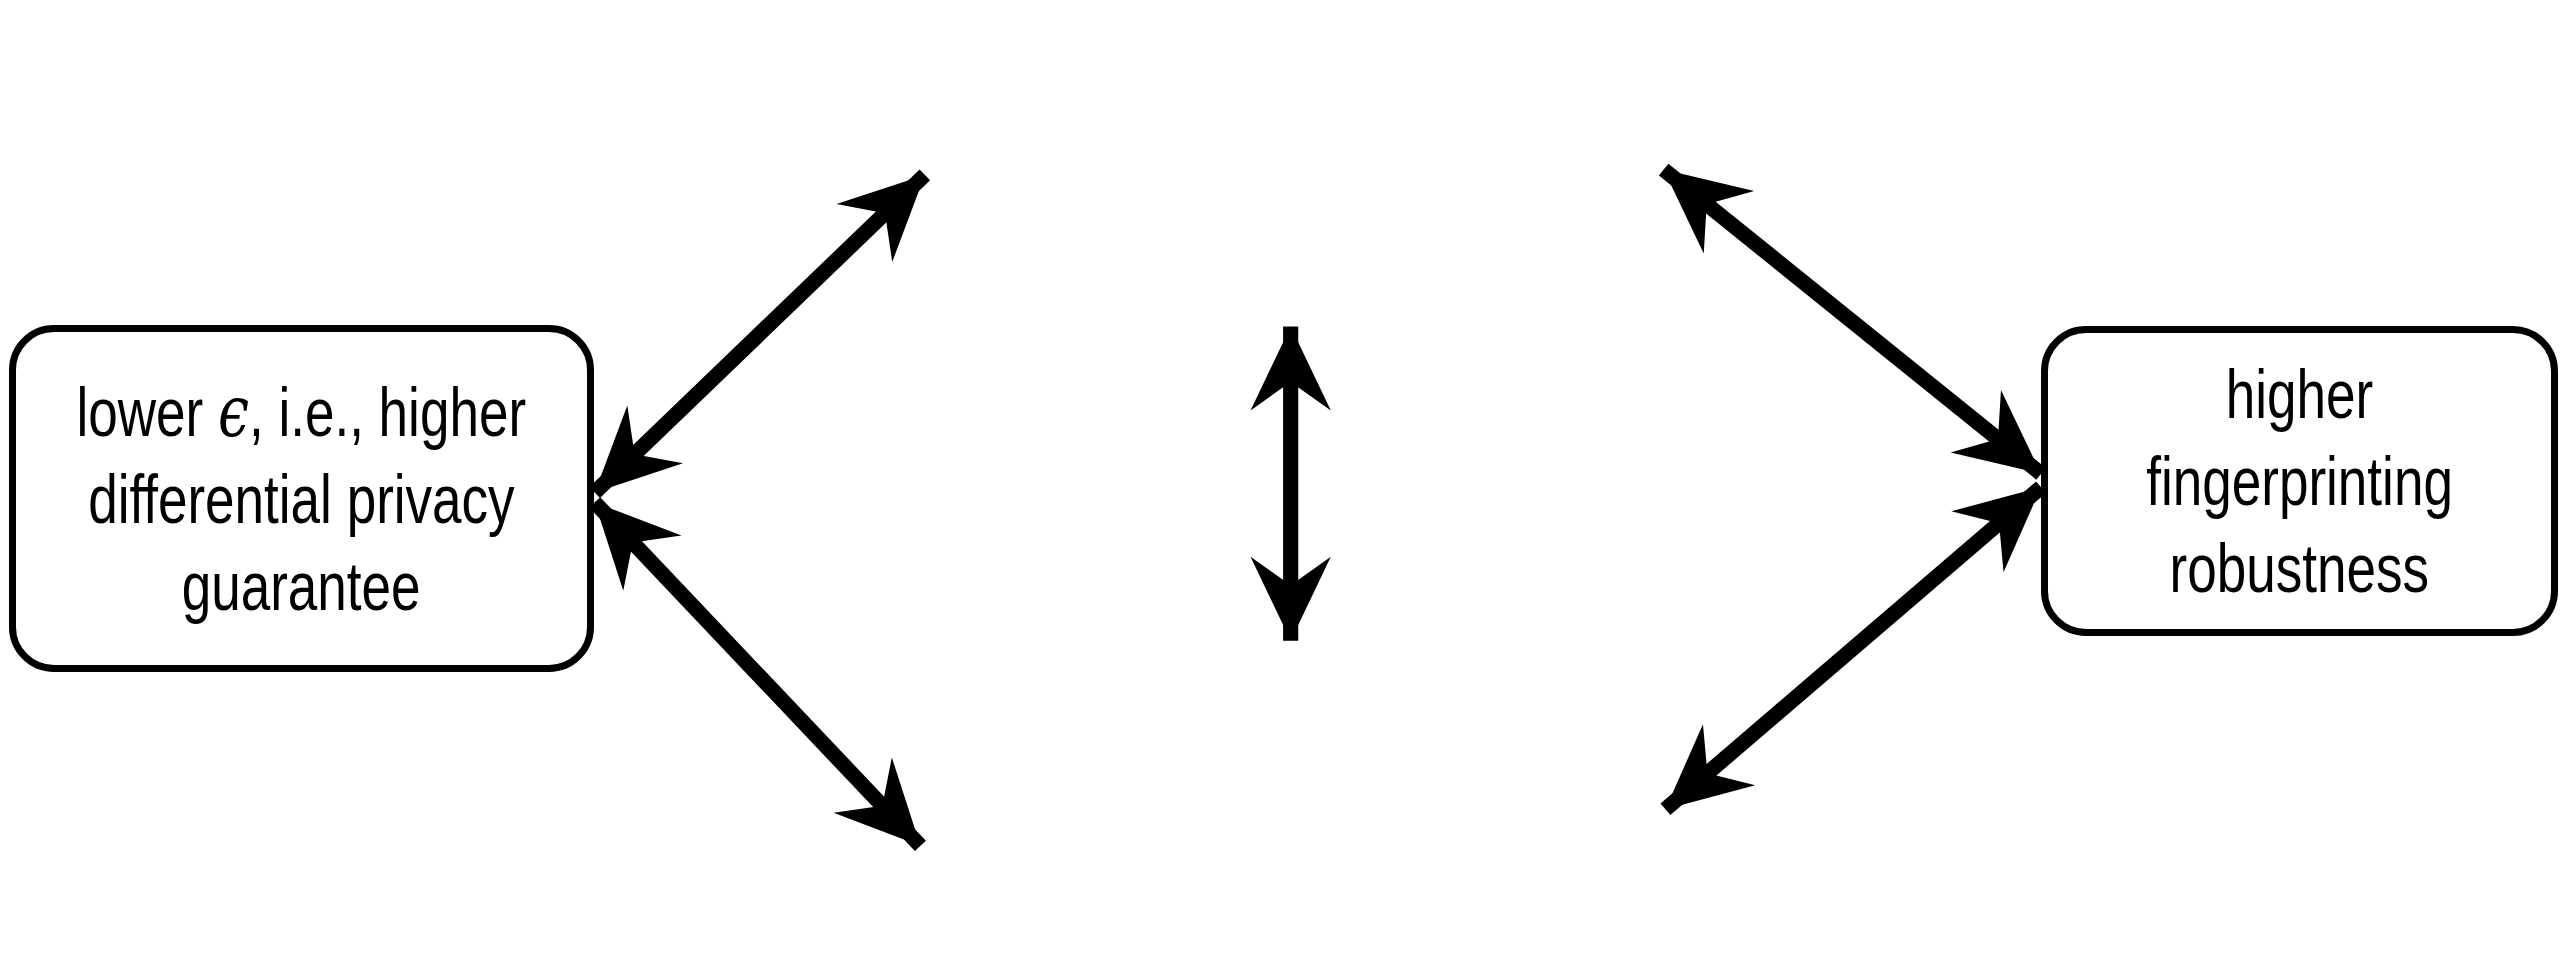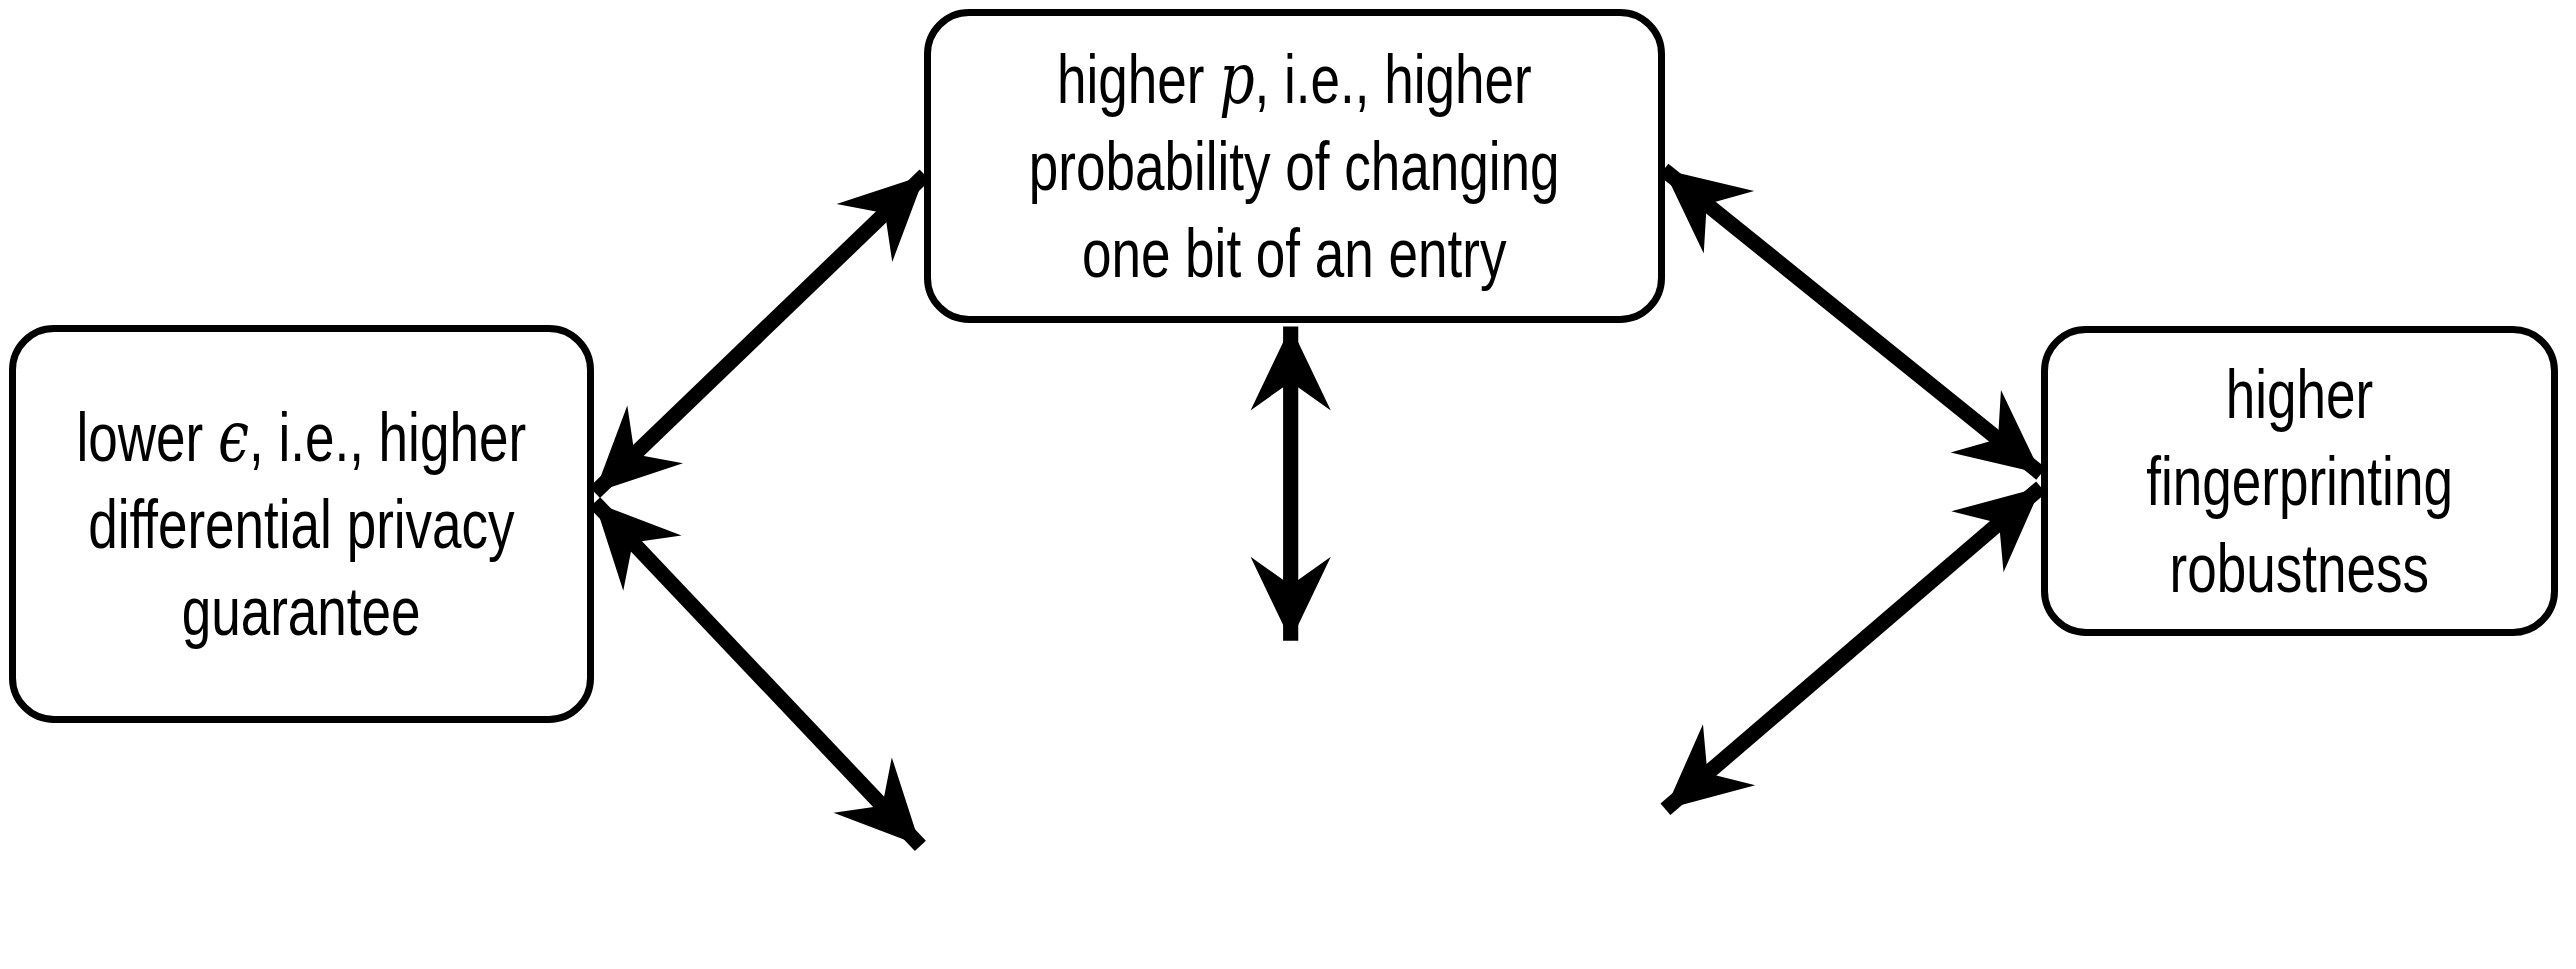--- a/index.html
+++ b/index.html
@@ -35,21 +35,21 @@
     transform: scaleX(0.78);
     transform-origin: 50% 50%;
     text-align: center;
   }
   .math {
     font-family: "DejaVu Serif", serif;
     font-style: italic;
     font-size: 71px;
   }
   #node-top    { left: 924px; top: 9px;  width: 741px; height: 314px; }
-  #node-left   { left: 9px;   top: 325px; width: 585px; height: 398px; }
+  #node-left   { left: 9px;   top: 325px; width: 585px; height: 347px; }
   #node-right  { left: 2041px; top: 326px; width: 517px; height: 310px; }
   #node-bottom { left: 918px; top: 644px; width: 747px; height: 320px; }
   .arrows {
     position: absolute;
     left: 0;
     top: 0;
     width: 2576px;
     height: 969px;
     z-index: 3;
     pointer-events: none;
@@ -57,25 +57,20 @@
   .edge {
     stroke: #000000;
     stroke-width: 17px;
   }
 </style>
 </head>
 <body>
 
 <div class="stage">
 
-  <div class="node" id="node-top">
-    <div class="line"><span>higher </span><span class="math">p</span><span>, i.e., higher</span></div>
-    <div class="line"><span>probability of changing</span></div>
-    <div class="line"><span>one bit of an entry</span></div>
-  </div>
 
   <div class="node" id="node-left">
     <div class="line"><span>lower </span><span class="math">ϵ</span><span>, i.e., higher</span></div>
     <div class="line"><span>differential privacy</span></div>
     <div class="line"><span>guarantee</span></div>
   </div>
 
   <div class="node" id="node-right">
     <div class="line"><span>higher</span></div>
     <div class="line"><span>fingerprinting</span></div>

